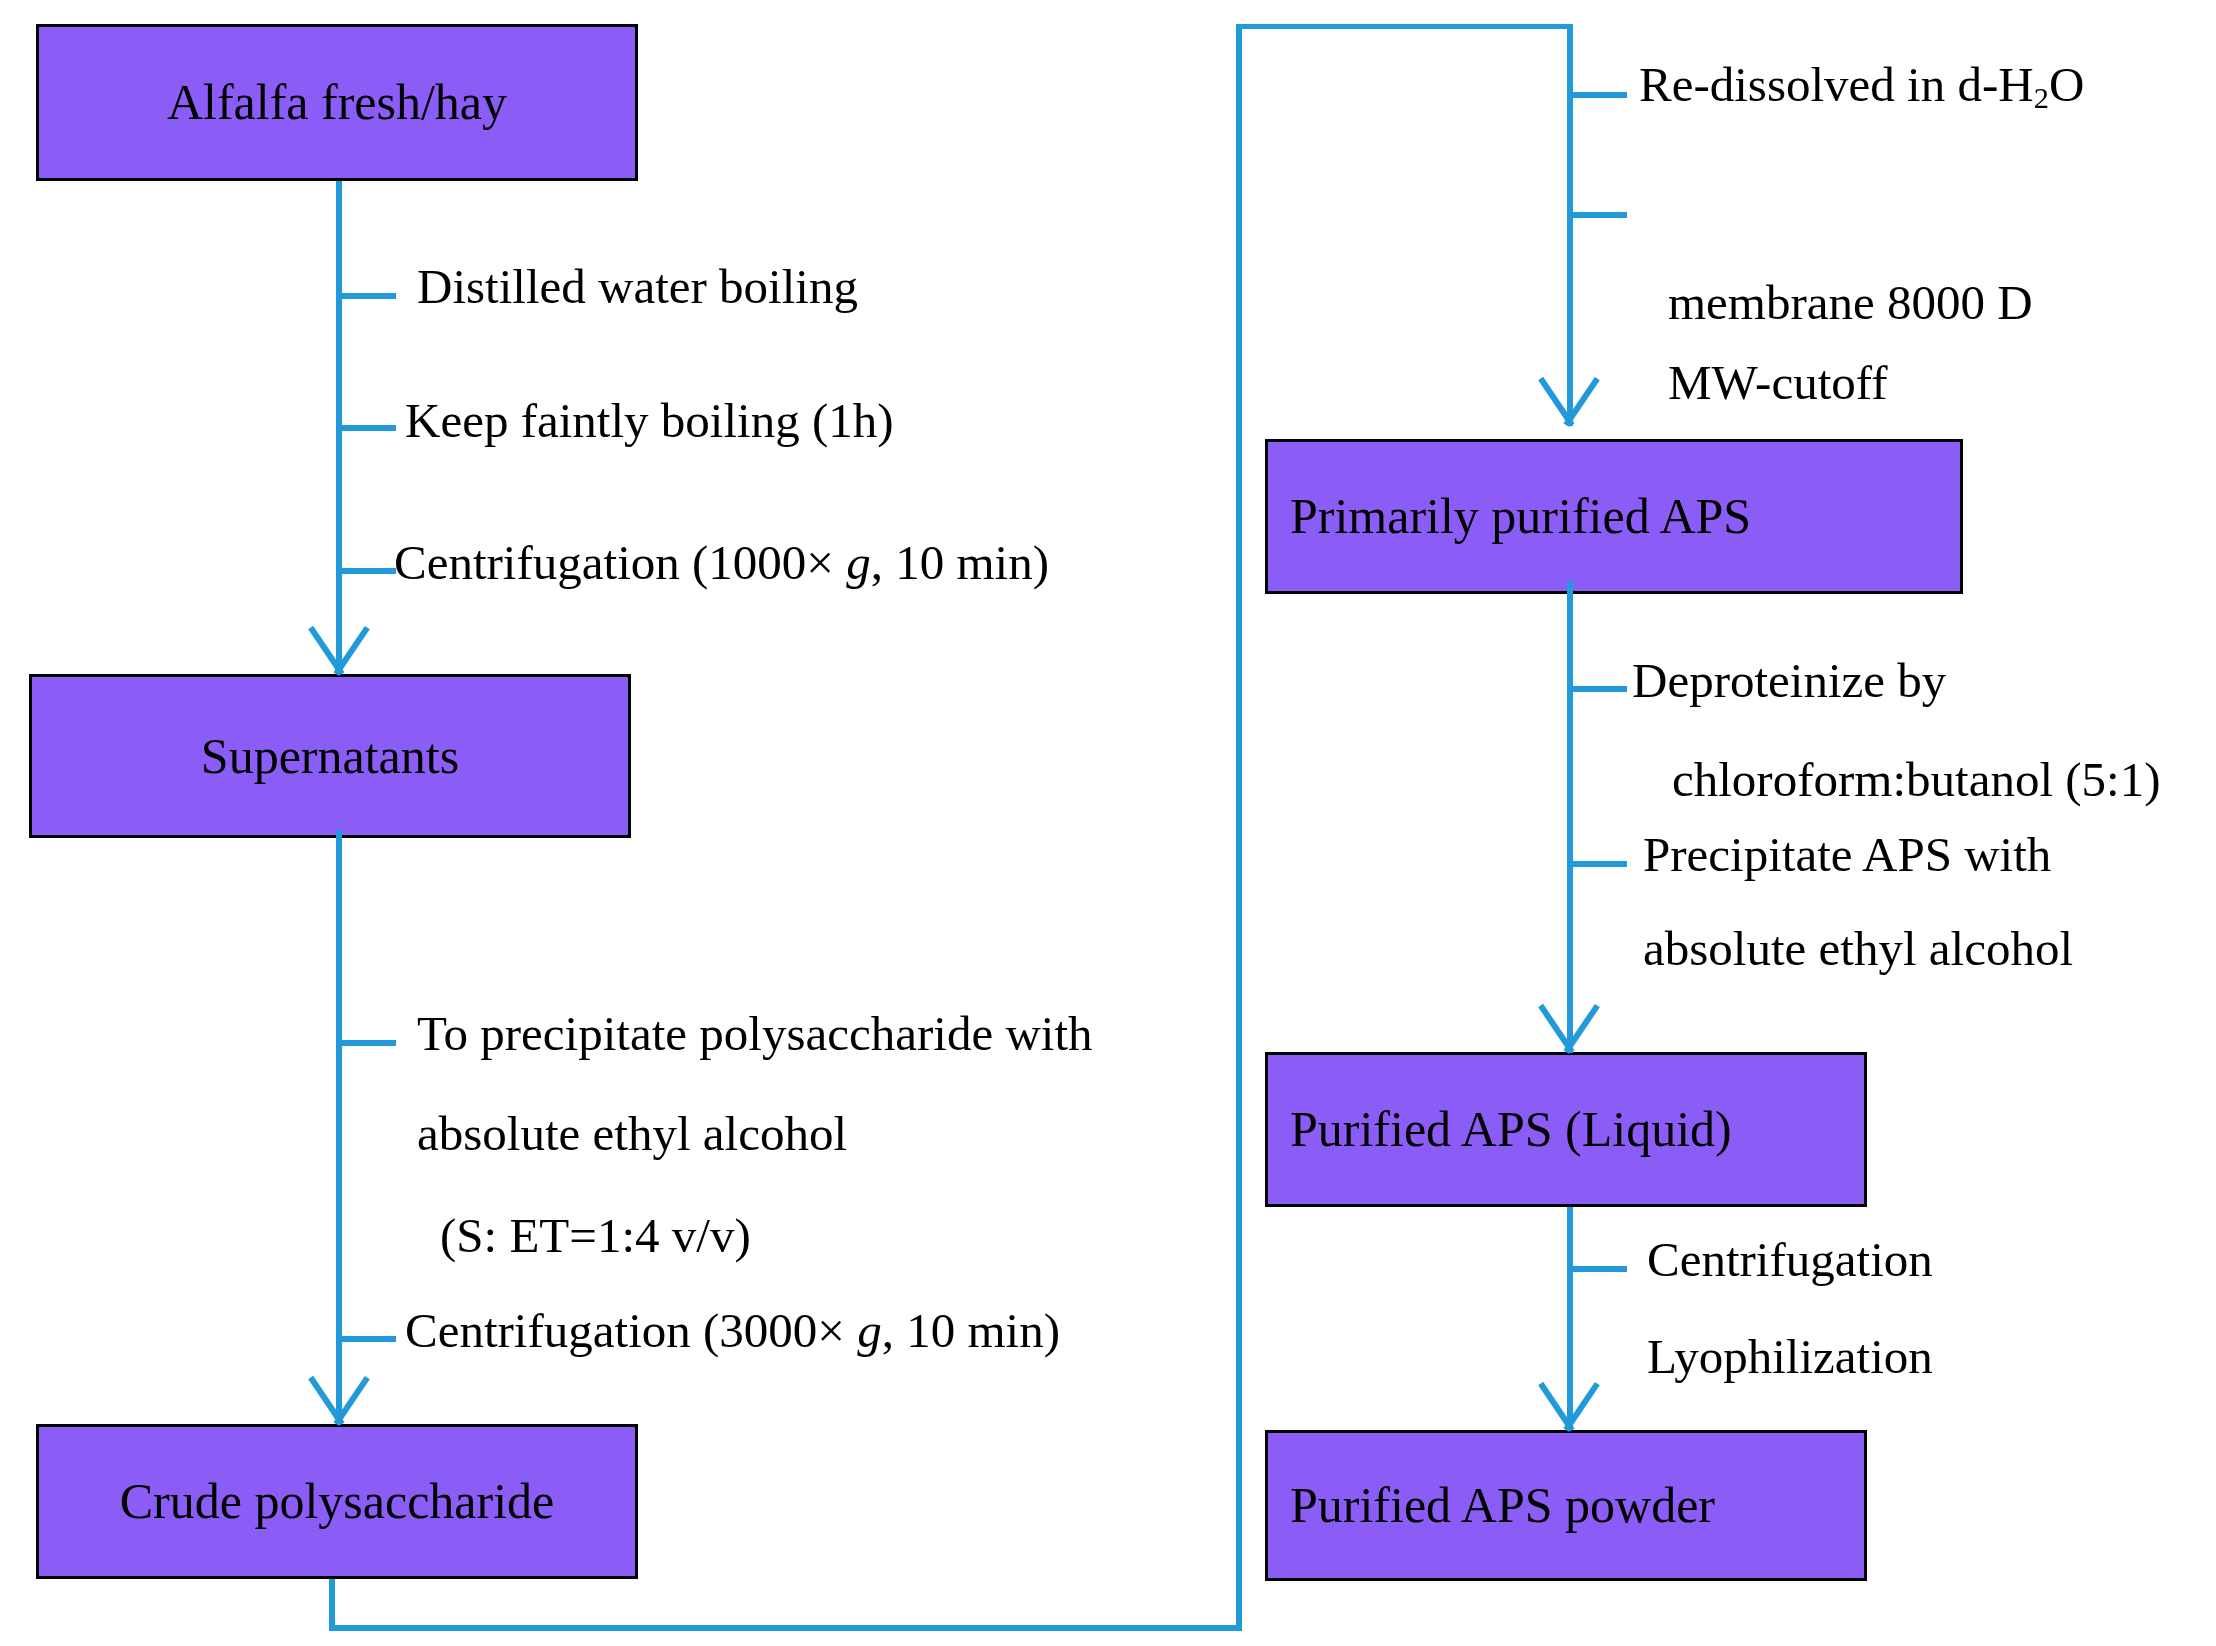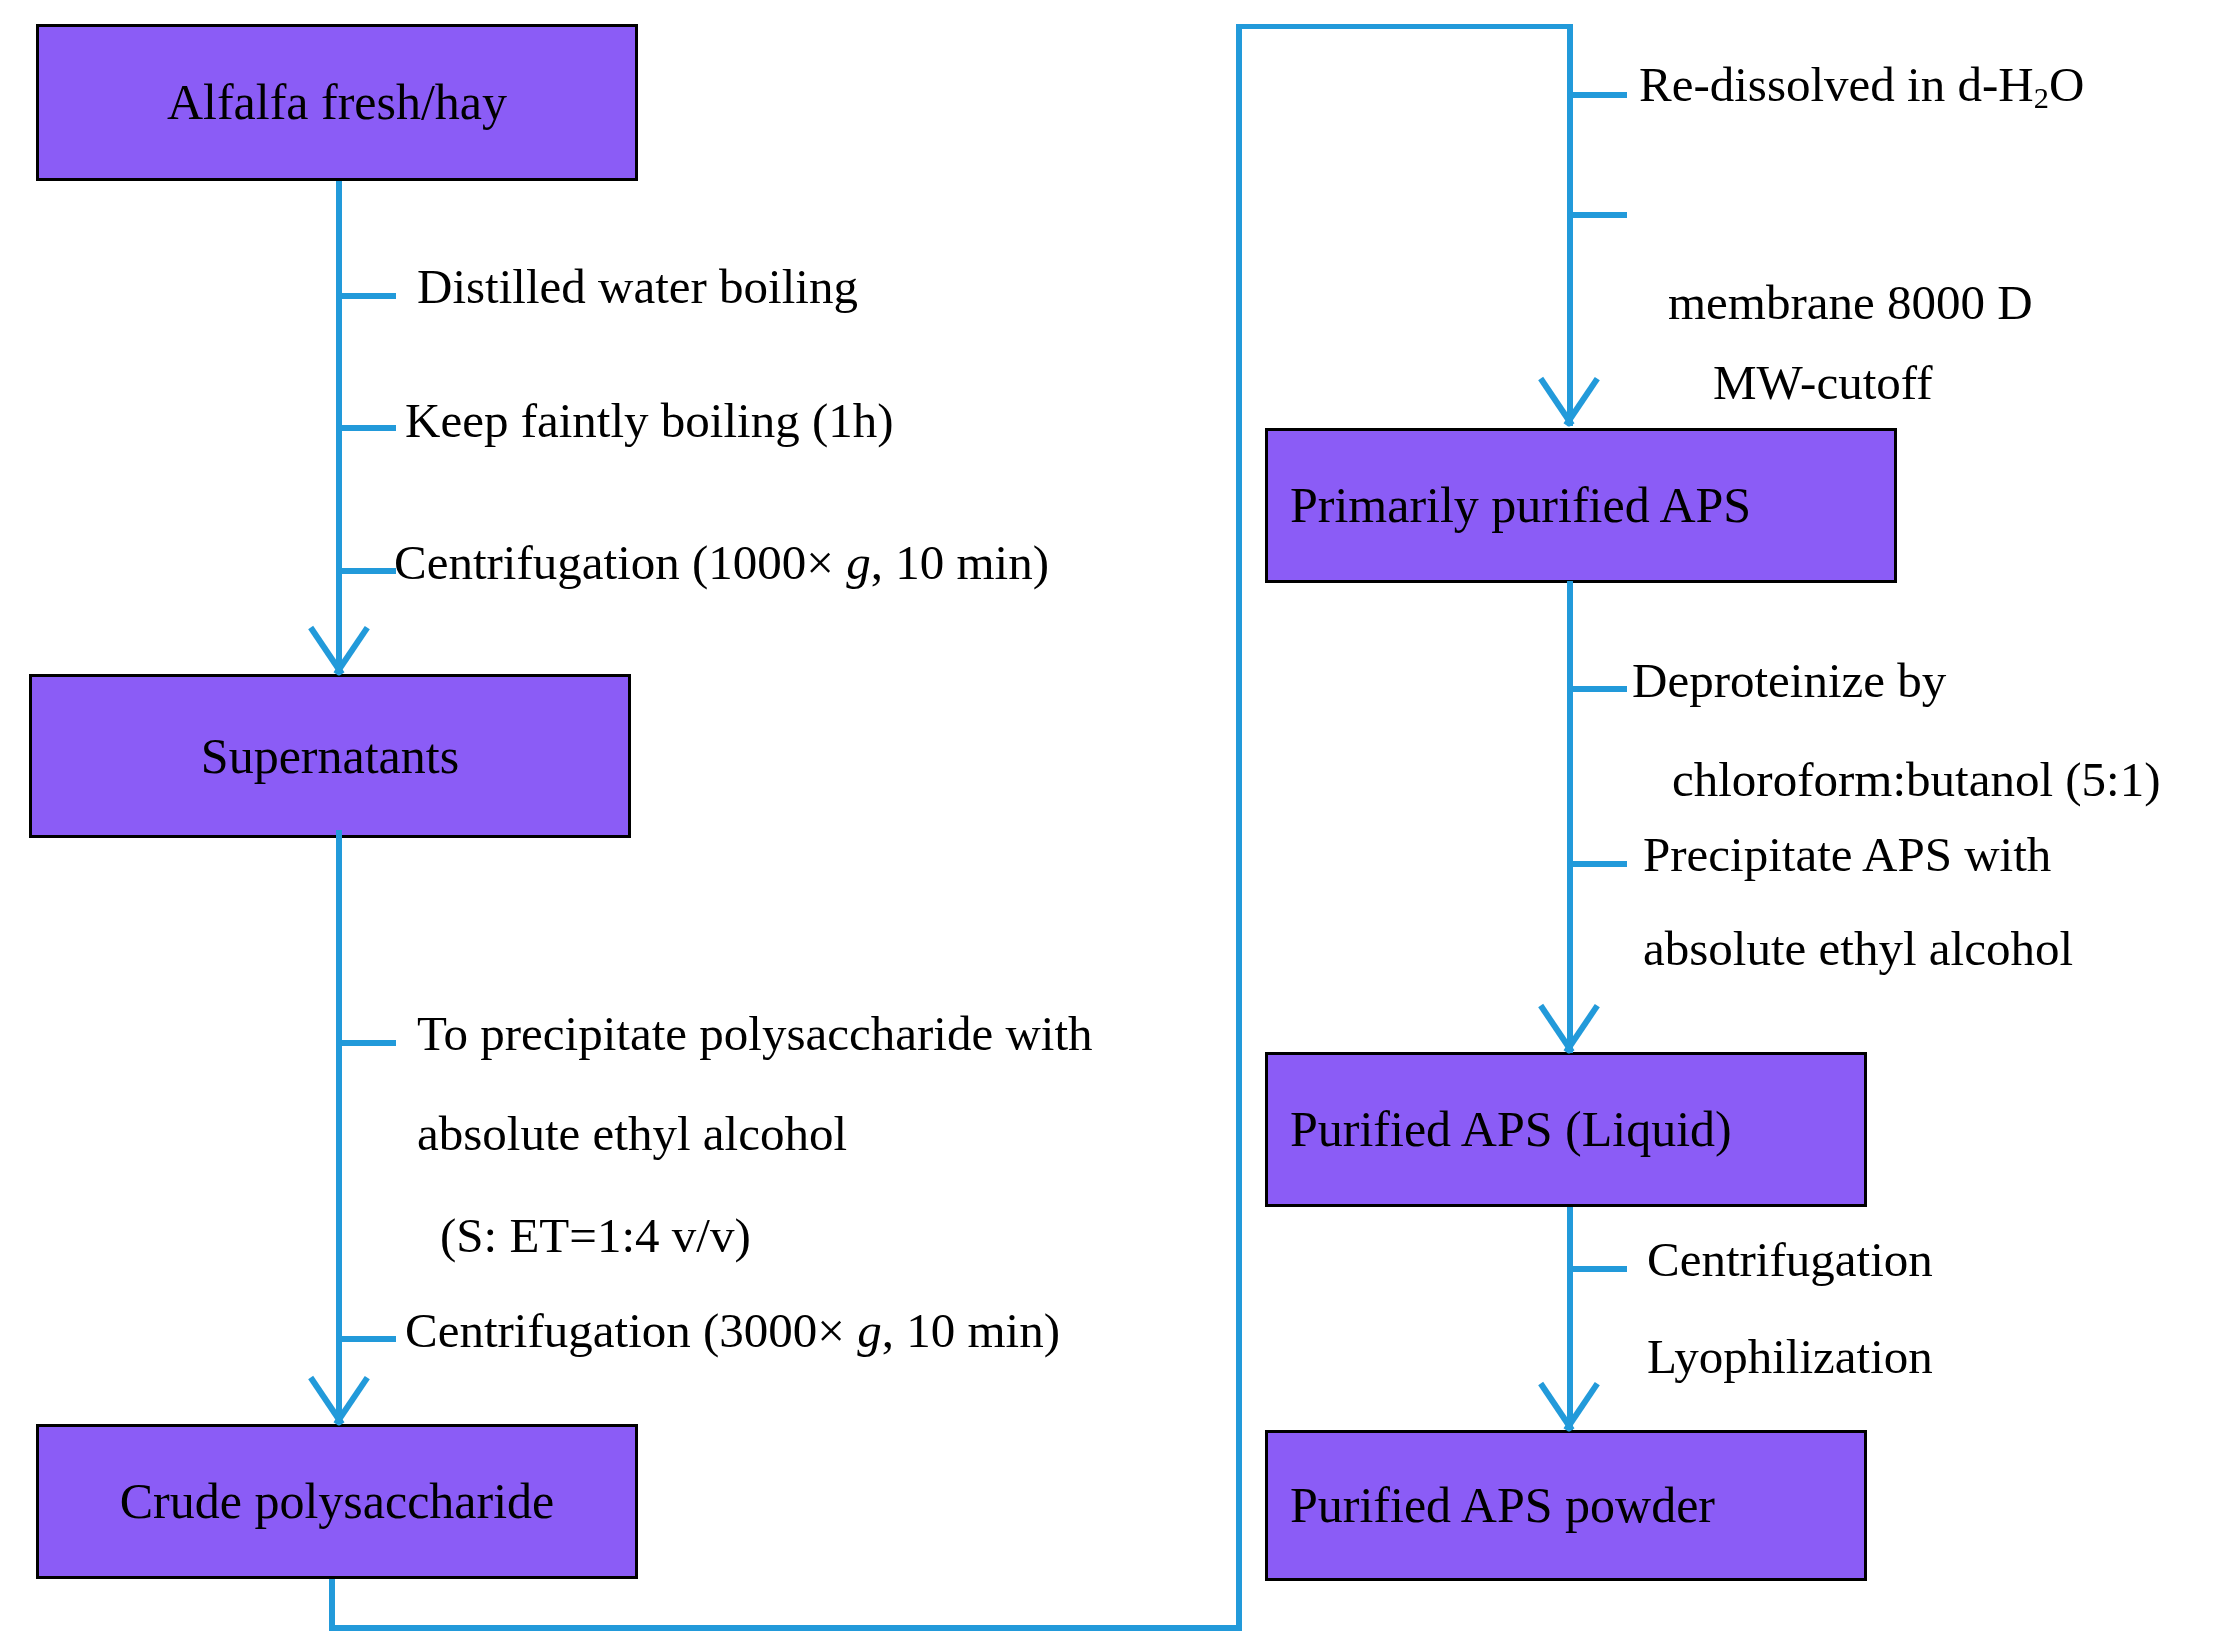--- a/index.html
+++ b/index.html
@@ -99,23 +99,23 @@
   <div class="arrow" style="left:1569px; top:425px;">
     <span class="l"></span>
       <span class="r"></span>
   </div>
   <div class="tick" style="left:1567px; top:92px; width:60px;"></div>
   <div class="tick" style="left:1567px; top:212px; width:60px;"></div>
 
   <div class="note" style="left:1639px; top:60px;"><span>Re-dissolved in d-H</span><sub>2</sub><span>O</span></div>
 
   <div class="note" style="left:1668px; top:278px;"><span>membrane 8000 D</span></div>
-  <div class="note" style="left:1668px; top:358px;margin-left:45px;"><span>MW-cutoff</span></div>
+  <div class="note" style="left:1668px; top:358px;"><span>MW-cutoff</span></div>
 
-  <div class="box lpad" style="left:1265px; top:428px; width:632px; height:155px;">
+  <div class="box lpad" style="left:1265px; top:439px; width:698px; height:155px;">
     <span class="box-label">Primarily purified APS</span>
   </div>
 
   <div class="box lpad" style="left:1265px; top:1052px; width:602px; height:155px;">
     <span class="box-label">Purified APS (Liquid)</span>
   </div>
 
   <div class="box lpad" style="left:1265px; top:1430px; width:602px; height:151px;">
     <span class="box-label">Purified APS powder</span>
   </div>

